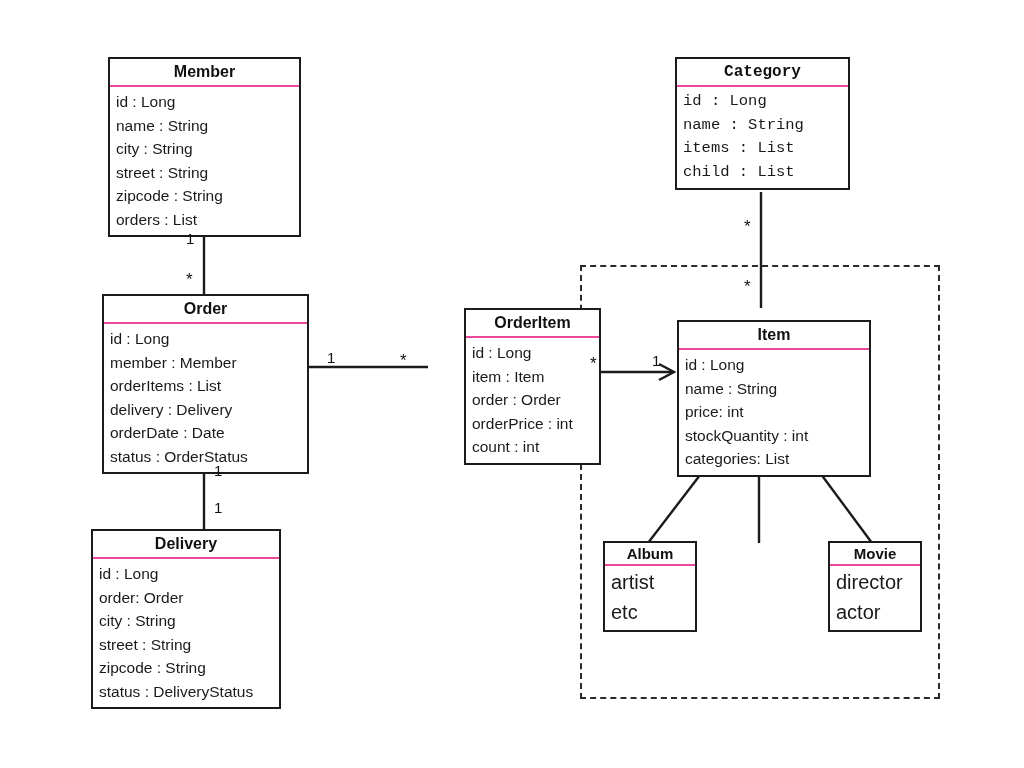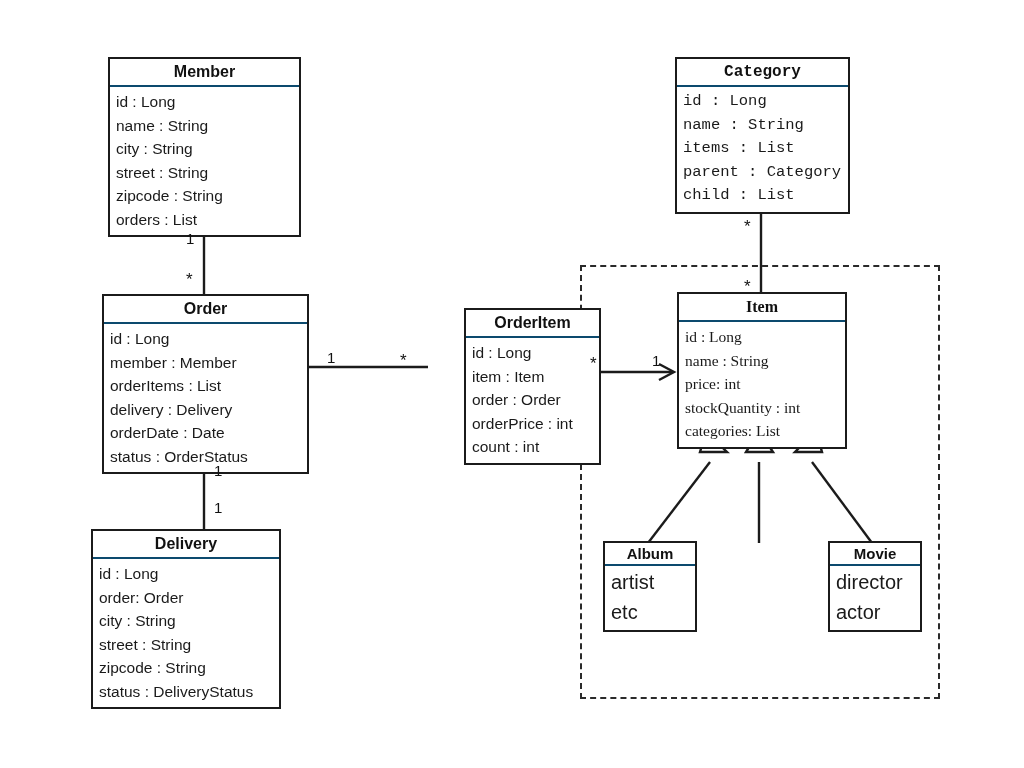--- a/index.html
+++ b/index.html
@@ -29,21 +29,21 @@
     background: #ffffff;
     z-index: 5;
   }
   .uml-title {
     text-align: center;
     font-weight: bold;
     font-size: 16px;
     color: #111111;
     line-height: 1;
     padding: 5px 4px 5px 4px;
-    border-bottom: 2px solid #0c4a6e;
+    border-bottom: 2px solid #ec4899;
     white-space: nowrap;
   }
   .uml-attrs {
     padding: 3px 0 4px 6px;
   }
   .uml-attr {
     font-size: 15.5px;
     color: #1a1a1a;
     line-height: 1.52;
     white-space: nowrap;
@@ -143,38 +143,37 @@
     <div class="uml-title">OrderItem</div>
     <div class="uml-attrs">
       <div class="uml-attr">id : Long</div>
       <div class="uml-attr">item : Item</div>
       <div class="uml-attr">order : Order</div>
       <div class="uml-attr">orderPrice : int</div>
       <div class="uml-attr">count : int</div>
     </div>
   </div>
 
-  <div class="uml-class" style="left:677px; top:292px; width:170px;font-family:Liberation Serif, serif;">
+  <div class="uml-class" style="left:677px; top:320px; width:194px;">
     <div class="uml-title">Item</div>
     <div class="uml-attrs">
       <div class="uml-attr">id : Long</div>
       <div class="uml-attr">name : String</div>
       <div class="uml-attr">price: int</div>
       <div class="uml-attr">stockQuantity : int</div>
       <div class="uml-attr">categories: List</div>
     </div>
   </div>
 
   <div class="uml-class" style="left:675px; top:57px; width:175px;font-family:Liberation Mono, monospace;">
     <div class="uml-title">Category</div>
     <div class="uml-attrs">
       <div class="uml-attr">id : Long</div>
       <div class="uml-attr">name : String</div>
       <div class="uml-attr">items : List</div>
-      <div class="uml-attr">parent : Category</div>
       <div class="uml-attr">child : List</div>
     </div>
   </div>
 
   <div class="uml-class small-class" style="left:603px; top:541px; width:94px;">
     <div class="uml-title">Album</div>
     <div class="uml-attrs">
       <div class="uml-attr">artist</div>
       <div class="uml-attr">etc</div>
     </div>

